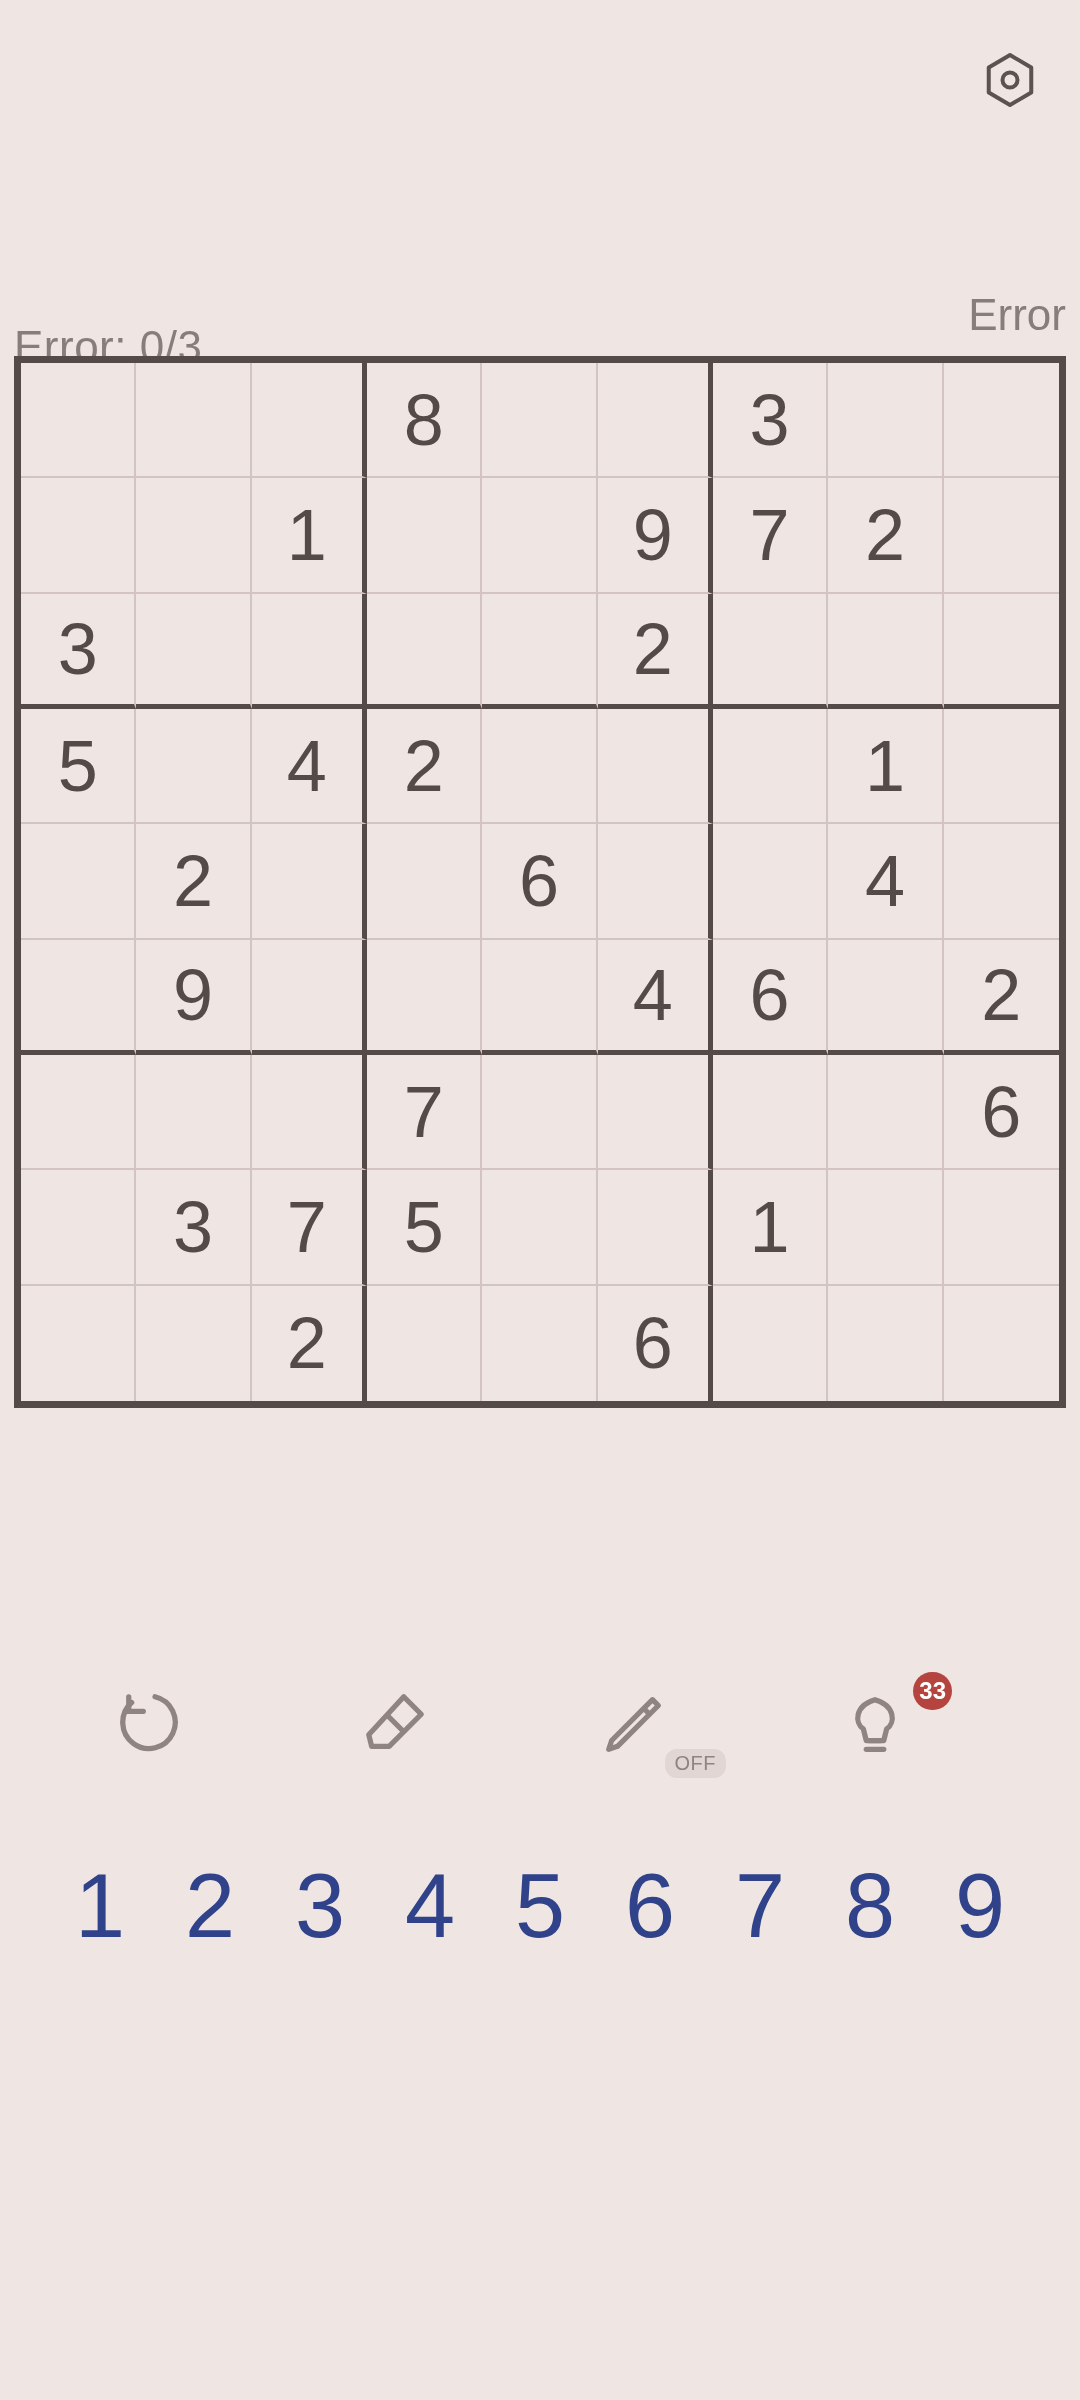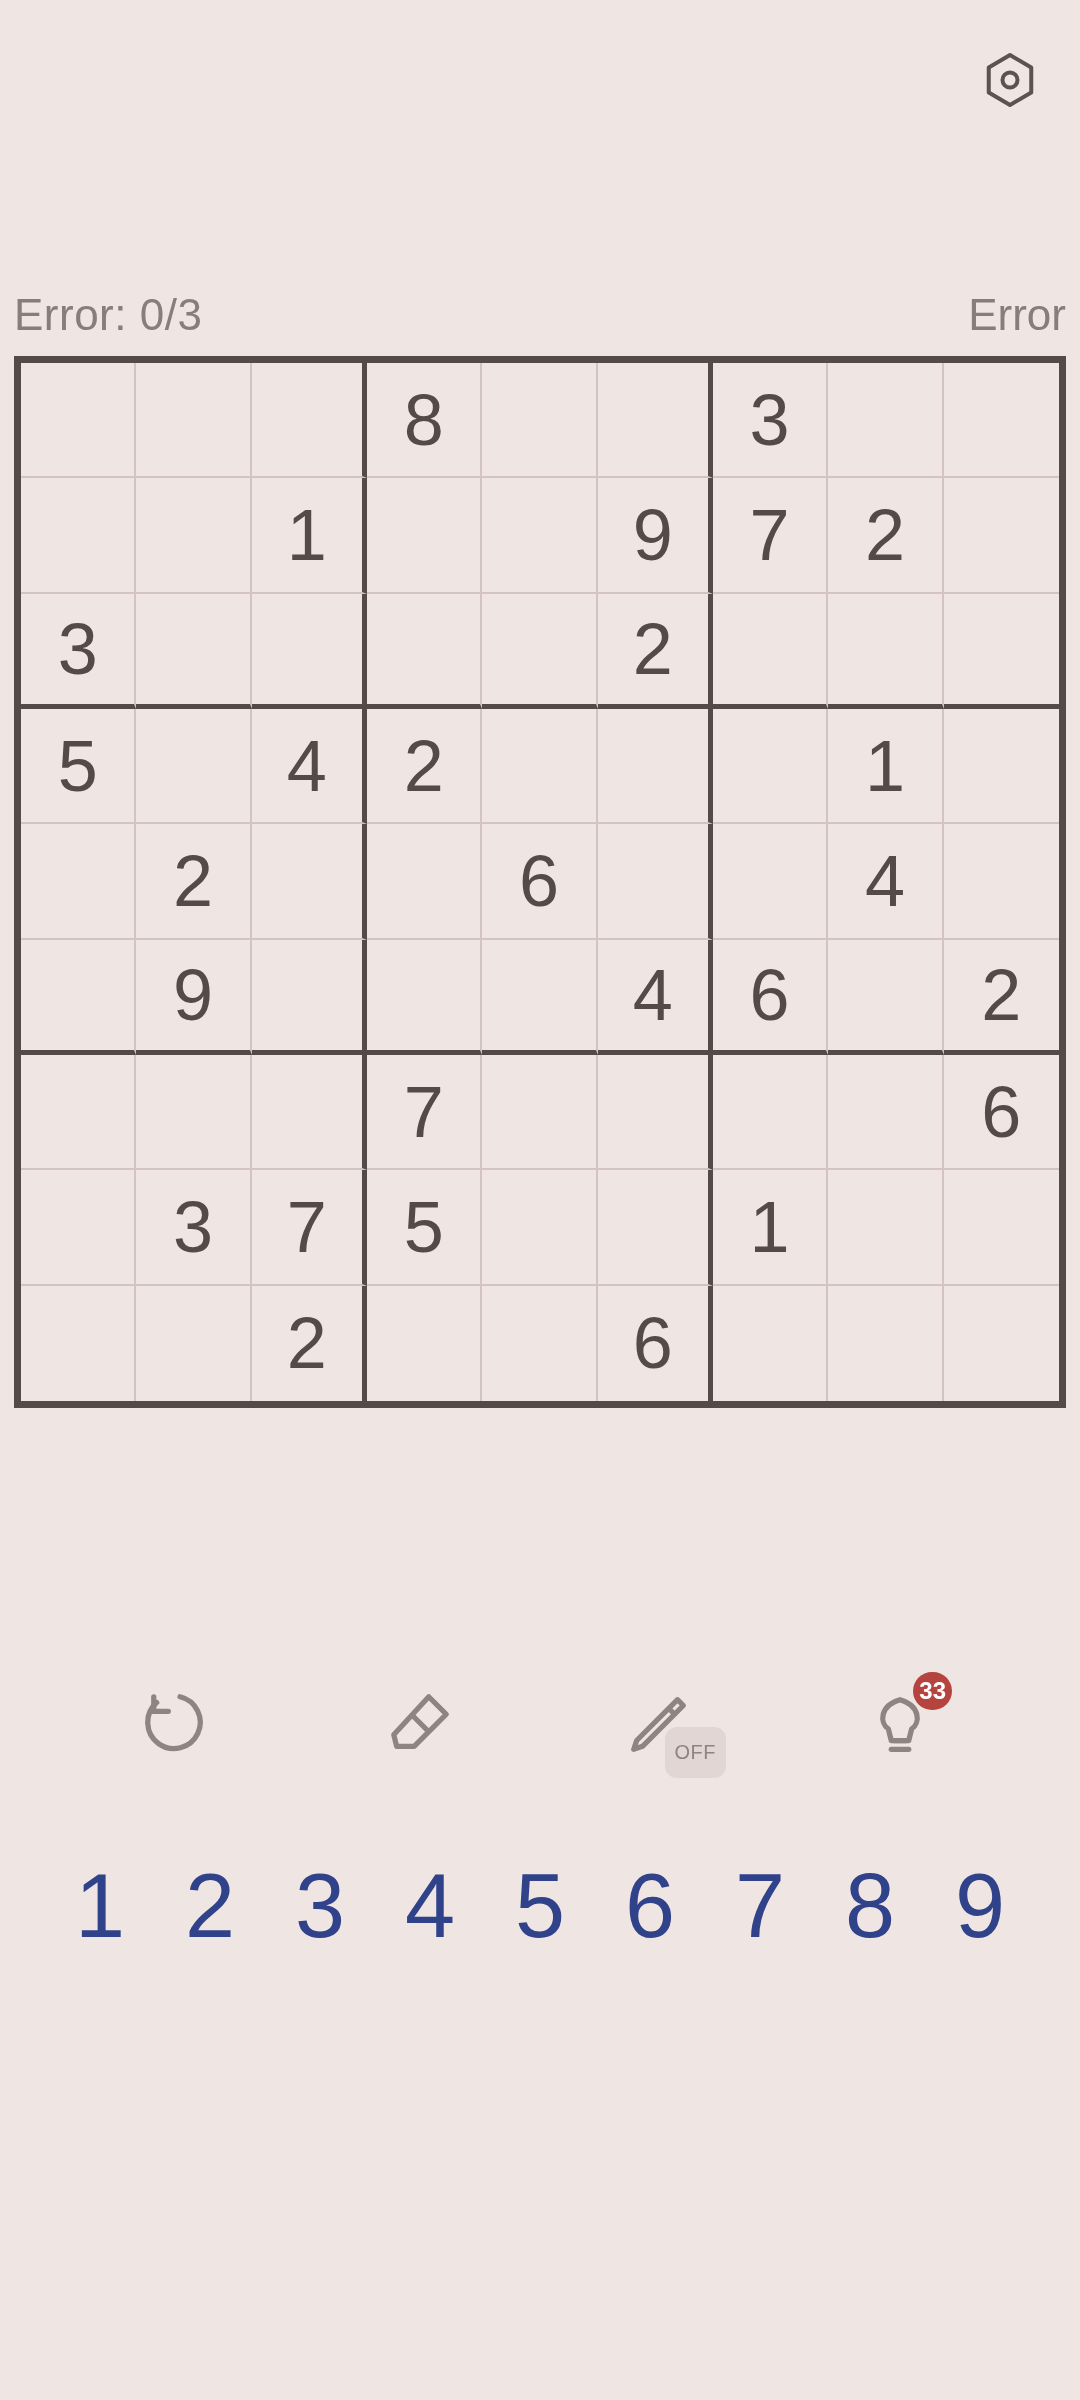--- a/index.html
+++ b/index.html
@@ -27,21 +27,21 @@
     position: absolute;
     top: 290px;
     left: 14px;
     right: 14px;
     display: flex;
     justify-content: space-between;
     font-size: 44px;
     color: #877d7b;
     font-weight: 400;
   }
-  .status .err-wrap { letter-spacing: 0.5px; }
+  .status .err-wrap { letter-spacing: 0.5px; margin-top: 32px; }
 
   
   .board {
     position: absolute;
     top: 356px;
     left: 14px;
     width: 1052px;
     height: 1052px;
     border: 7px solid #544a48;
     background: #efe5e3;
@@ -75,33 +75,32 @@
     display: flex;
     justify-content: space-around;
     align-items: center;
     padding: 0 60px;
   }
   .tool {
     width: 120px;
     height: 90px;
     display: flex;
     align-items: center;
-    justify-content: center;
     position: relative;
     color: #8f8482;
   }
   .tool svg { width: 70px; height: 70px; stroke: #8f8482; }
   .pencil-off-tag {
     position: absolute;
     bottom: -8px;
     right: -6px;
     background: #e2d6d4;
     color: #8f8482;
     font-size: 20px;
-    padding: 14px 10px;
+    padding: 3px 10px;
     border-radius: 12px;
     font-weight: 500;
     letter-spacing: 0.5px;
   }
   .hint-badge {
     position: absolute;
     top: -8px;
     right: 8px;
     background: #b6443e;
     color: #fff;

